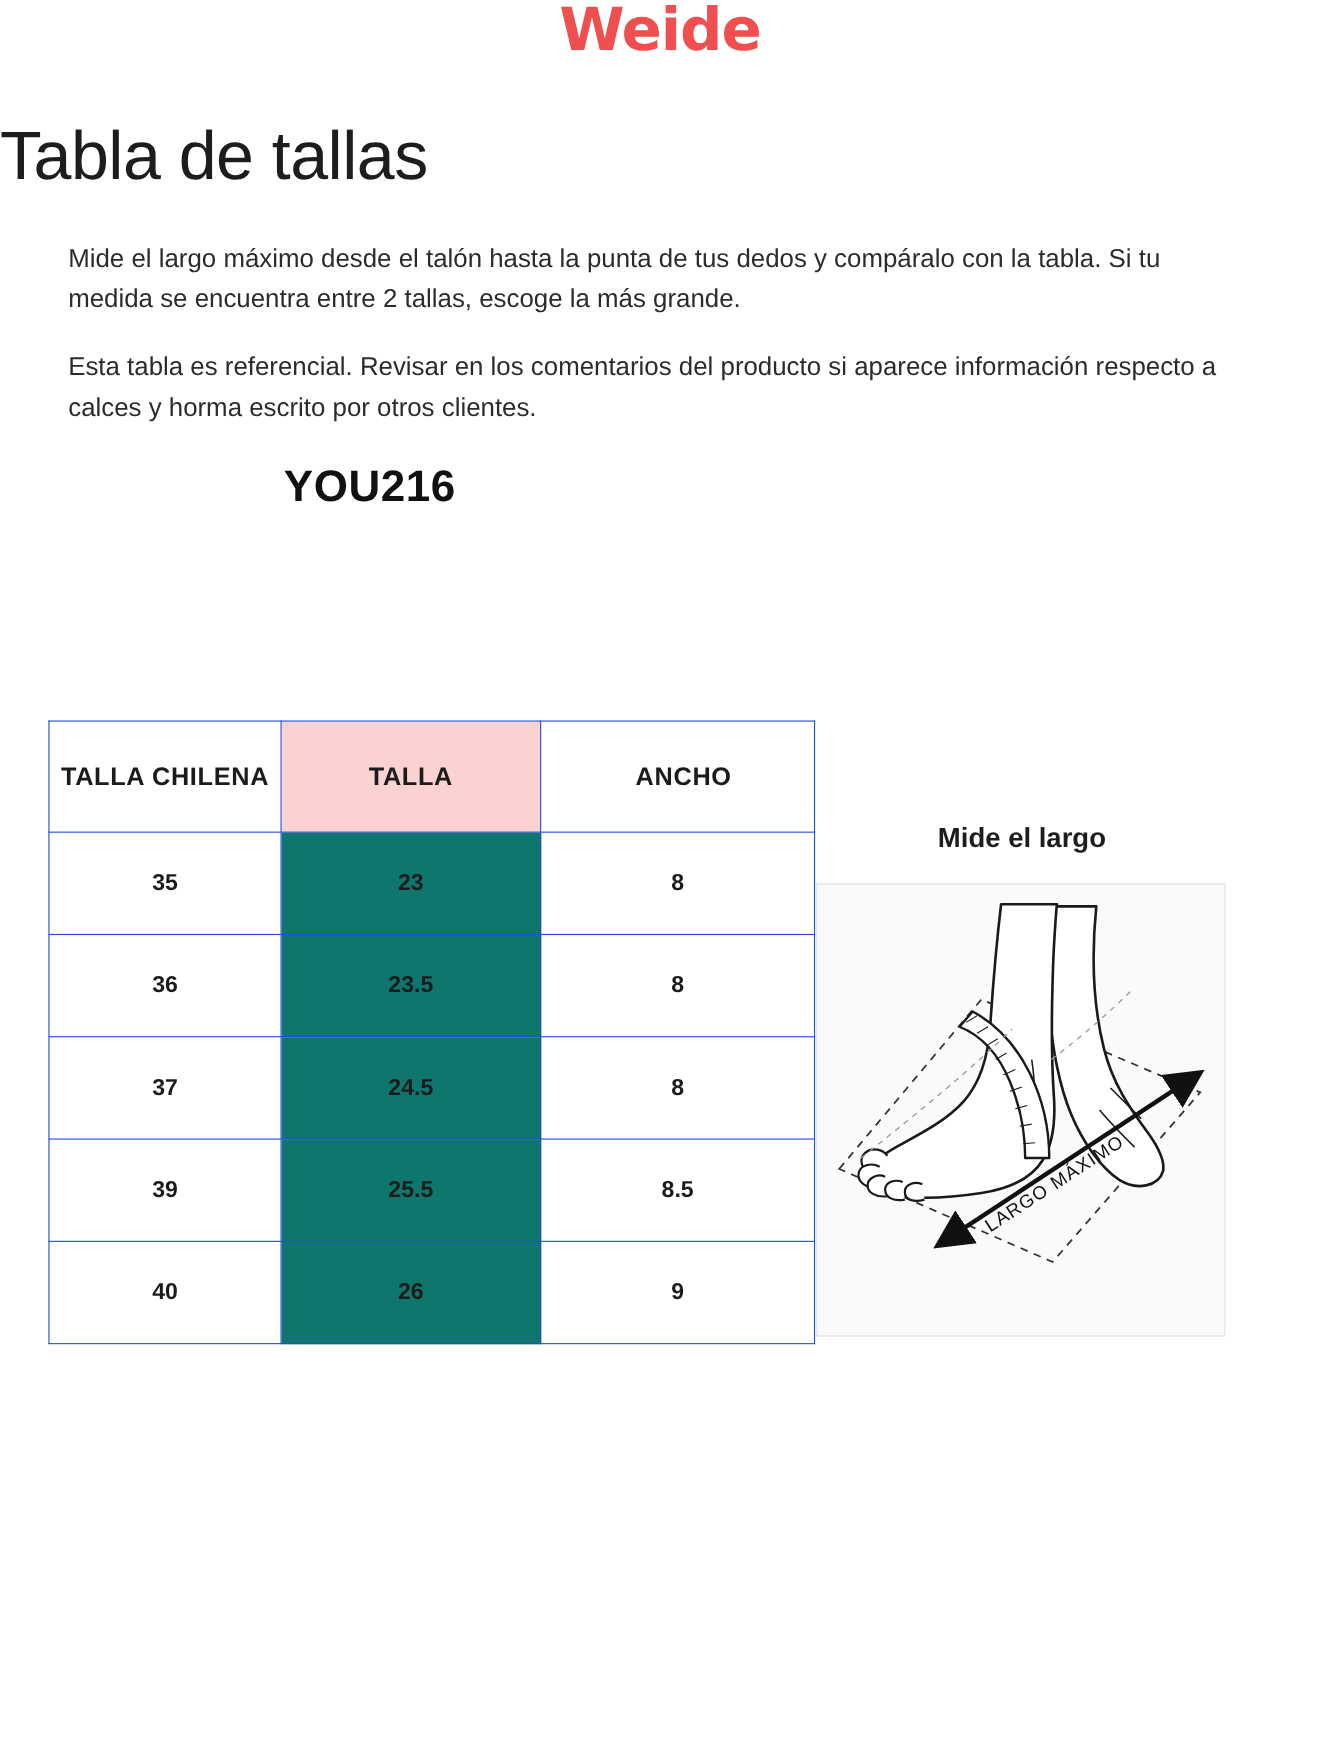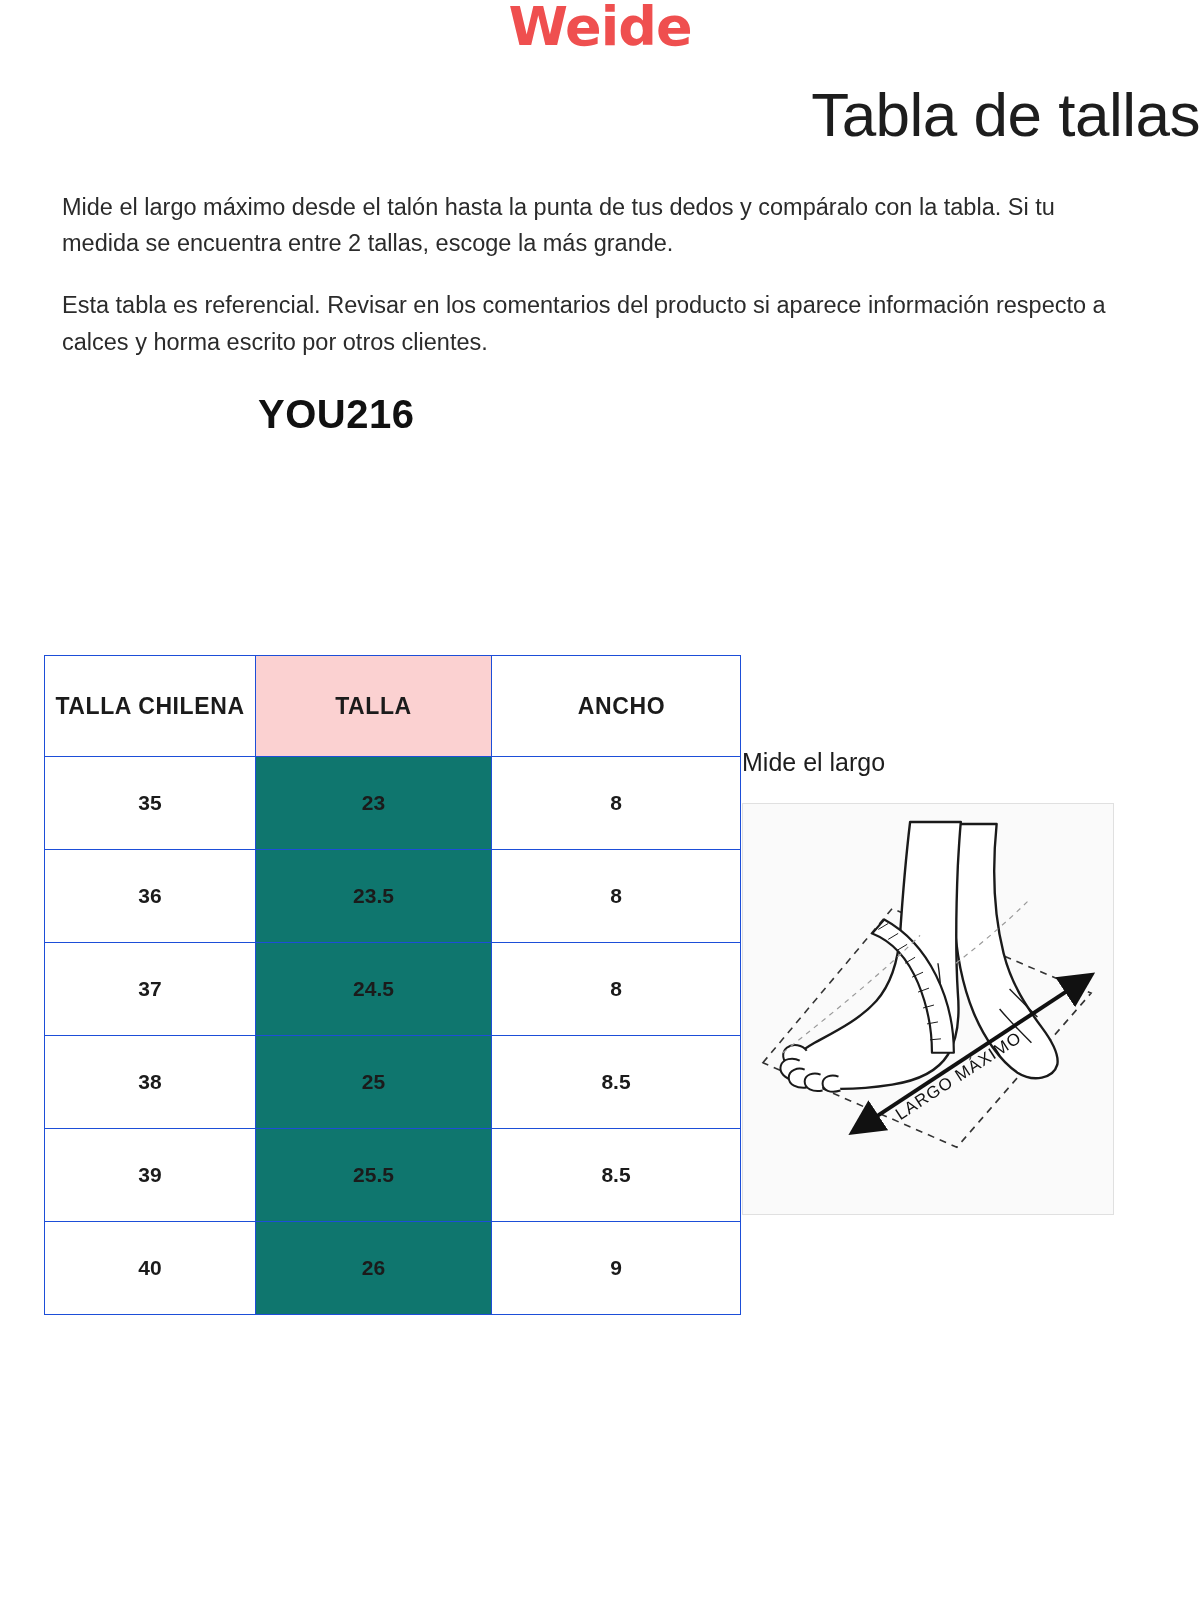--- a/index.html
+++ b/index.html
@@ -28,22 +28,22 @@
     font-size: 54px;
     font-weight: 700;
     letter-spacing: -1px;
     color: #ef4f4f;
     font-family: "DejaVu Sans", sans-serif;
     line-height: 1;
   }
 
   
   .page-title {
-    text-align: right;
-    margin-top: 28px;
+    text-align: left;
+    margin-top: 56px;
     font-size: 62px;
     font-weight: 400;
     color: #1d1d1d;
     letter-spacing: -0.5px;
     line-height: 1.05;
   }
 
   
   .intro {
     margin: 0 62px;
@@ -107,25 +107,25 @@
   th.col-ancho { width: 235px; padding-left: 12px; }
 
   
   .figure {
     position: absolute;
     left: 742px;
     top: 748px;
     width: 374px;
   }
   .figure-caption {
-    text-align: left;
+    text-align: center;
     font-size: 25px;
     color: #1d1d1d;
     margin-bottom: 26px;
-    font-weight: 400;
+    font-weight: 700;
   }
   .figure-box {
     width: 372px;
     height: 412px;
     border: 1px solid #e0e0e0;
     background: #fafafa;
     box-sizing: border-box;
     position: relative;
   }
   .figure-box svg {
@@ -165,25 +165,20 @@
         </tr>
         <tr>
           <td>36</td>
           <td class="col-largo">23.5</td>
           <td>8</td>
         </tr>
         <tr>
           <td>37</td>
           <td class="col-largo">24.5</td>
           <td>8</td>
-        </tr>
-        <tr>
-          <td>38</td>
-          <td class="col-largo">25</td>
-          <td>8.5</td>
         </tr>
         <tr>
           <td>39</td>
           <td class="col-largo">25.5</td>
           <td>8.5</td>
         </tr>
         <tr>
           <td>40</td>
           <td class="col-largo">26</td>
           <td>9</td>

